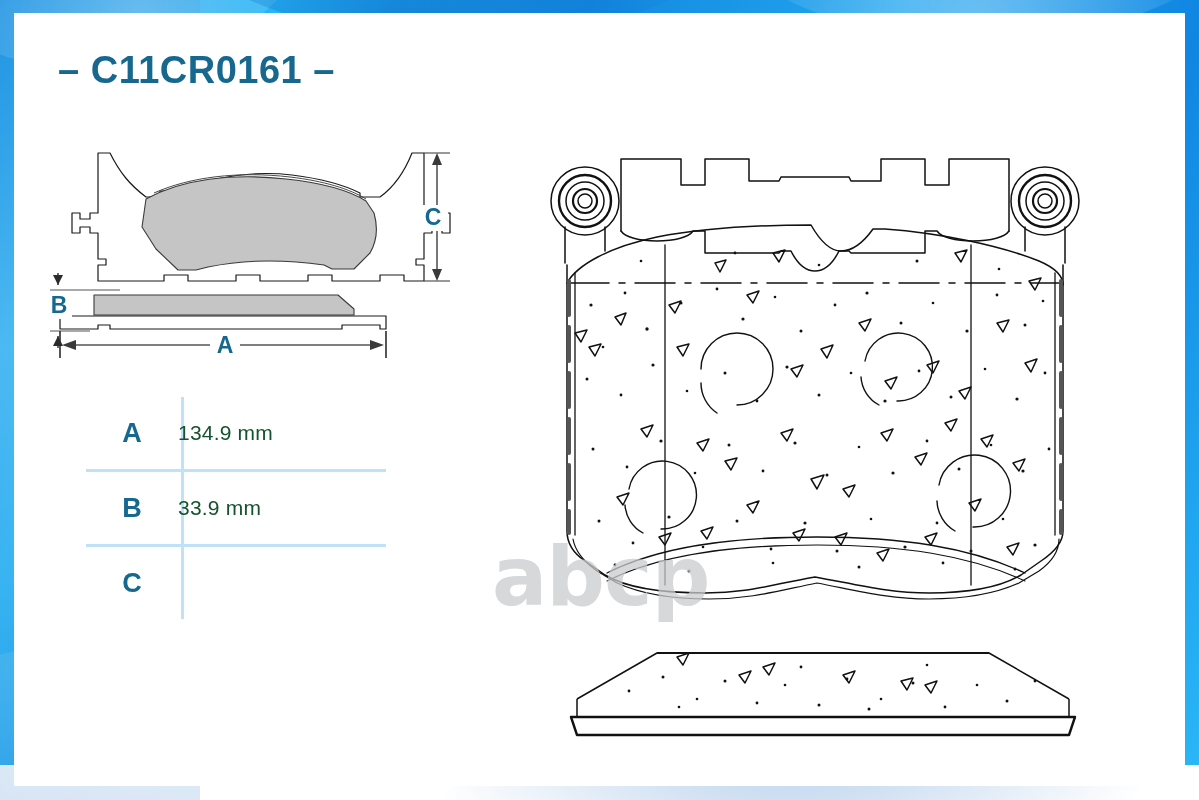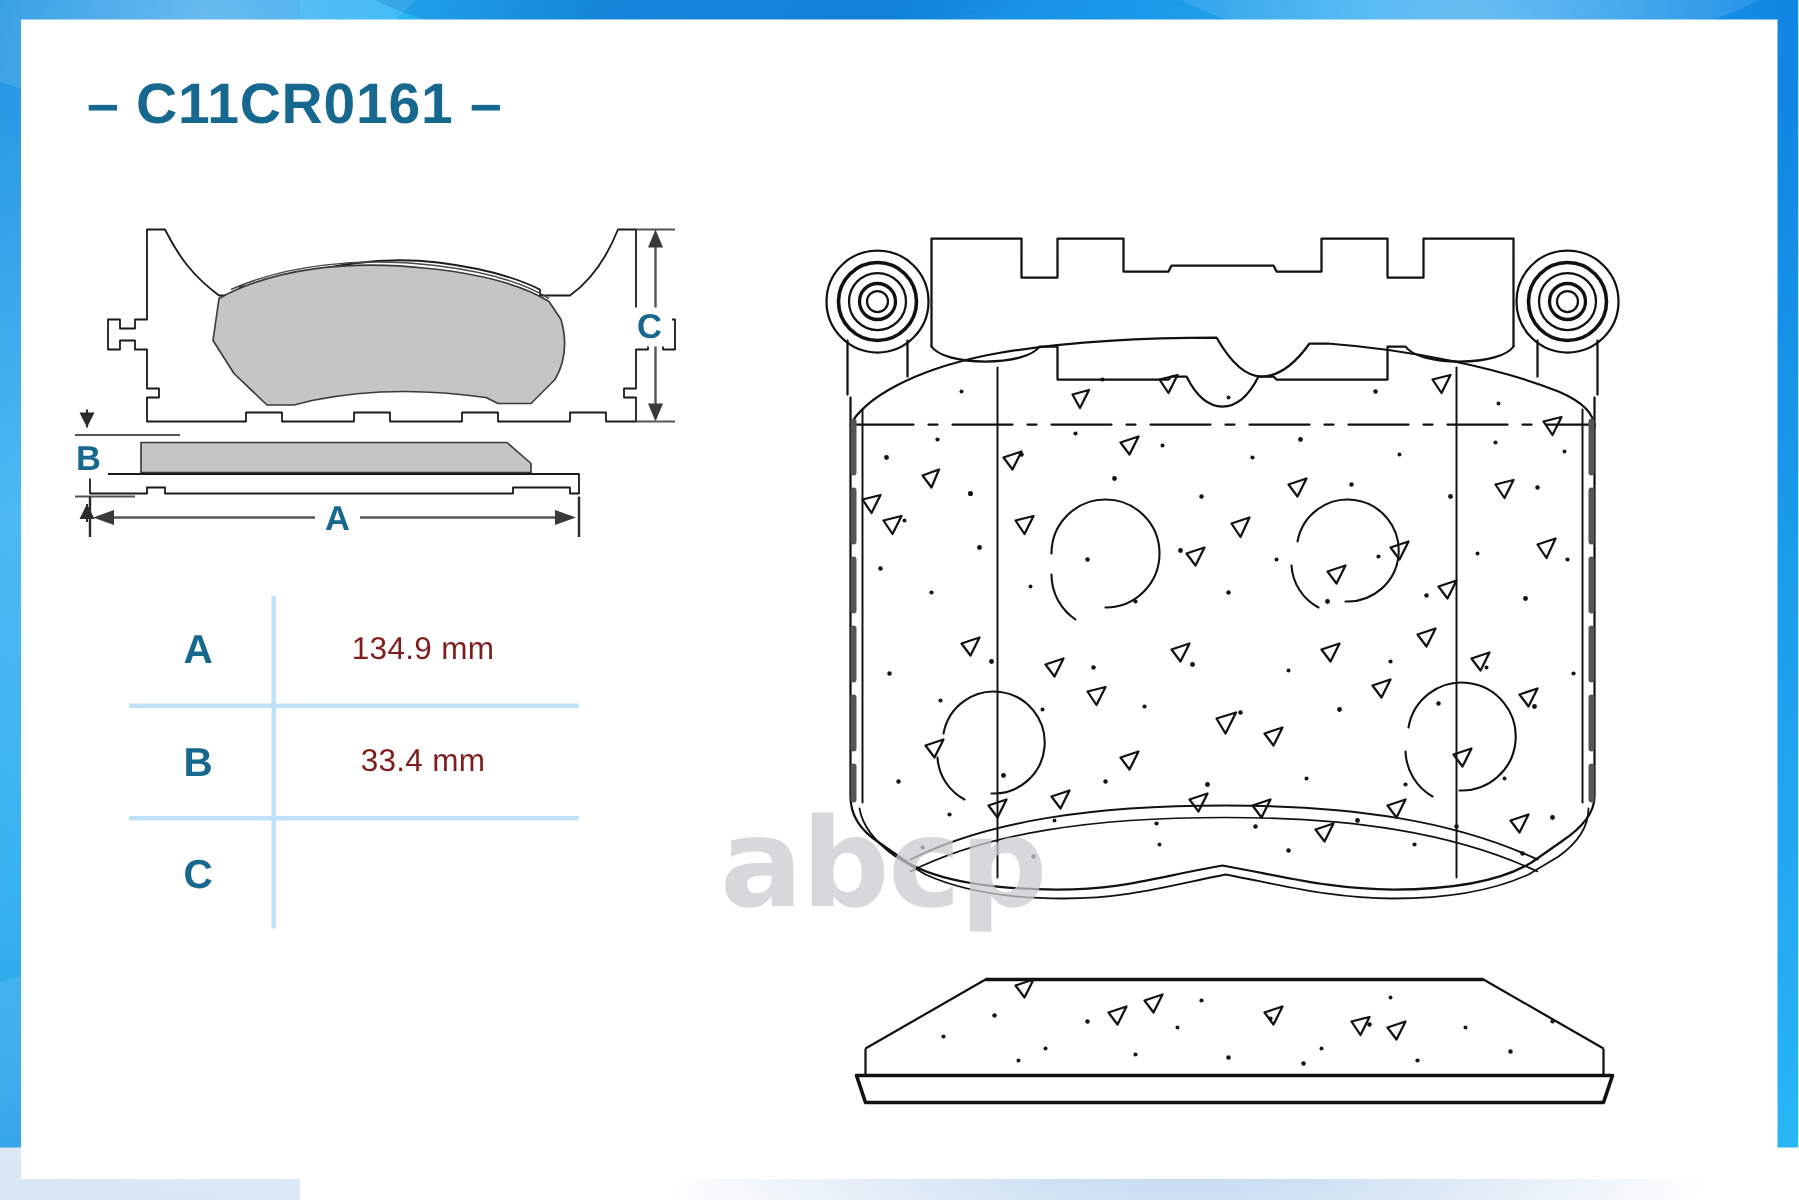--- a/index.html
+++ b/index.html
@@ -64,37 +64,37 @@
     position:relative;
     display:flex;align-items:center;
     height:72px;
   }
   .spec-row + .spec-row{border-top:3px solid #bfe2f8;}
   .spec-key{
     width:92px;text-align:center;
     color:#16688f;font-size:27px;font-weight:bold;
   }
   .spec-val{
-    flex:1;text-align:center;
-    color:#7f1d1d;font-size:21px;font-weight:normal;
+    flex:1;text-align:left;
+    color:#14532d;font-size:21px;font-weight:normal;
     letter-spacing:.2px;
   }
   .spec-vline{
     position:absolute;left:95px;top:0;
     width:3px;height:100%;
     background:#bfe2f8;
   }
 
   
   .main-figure{position:absolute;left:515px;top:120px;width:600px;height:610px;}
   .main-figure svg{display:block;}
 
   
   .watermark{
-    position:absolute;left:466px;top:516px;
+    position:absolute;left:478px;top:516px;
     font-size:82px;font-weight:bold;
     color:#c9cbcd;opacity:.75;
     letter-spacing:-1px;
     font-family:"DejaVu Sans", sans-serif;
     pointer-events:none;
   }
 </style>
 </head>
 <body>
 
@@ -197,21 +197,21 @@
     <div class="spec-table">
       <div class="spec-vline"></div>
 
       <div class="spec-row">
         <div class="spec-key">A</div>
         <div class="spec-val">134.9 mm</div>
       </div>
 
       <div class="spec-row">
         <div class="spec-key">B</div>
-        <div class="spec-val">33.4 mm</div>
+        <div class="spec-val">33.9 mm</div>
       </div>
 
       <div class="spec-row">
         <div class="spec-key">C</div>
       </div>
     </div>
 
     <div class="main-figure">
       <svg width="600" height="610" viewBox="0 0 600 610" xmlns="http://www.w3.org/2000/svg">
         <defs>

